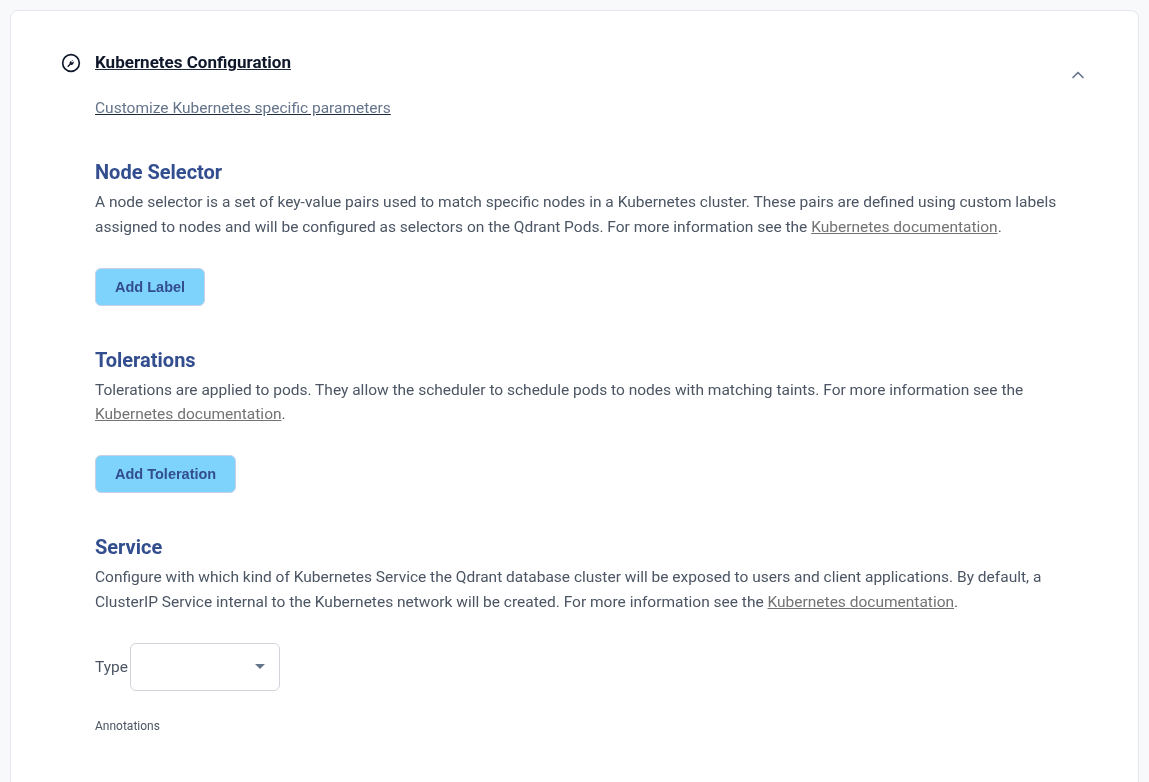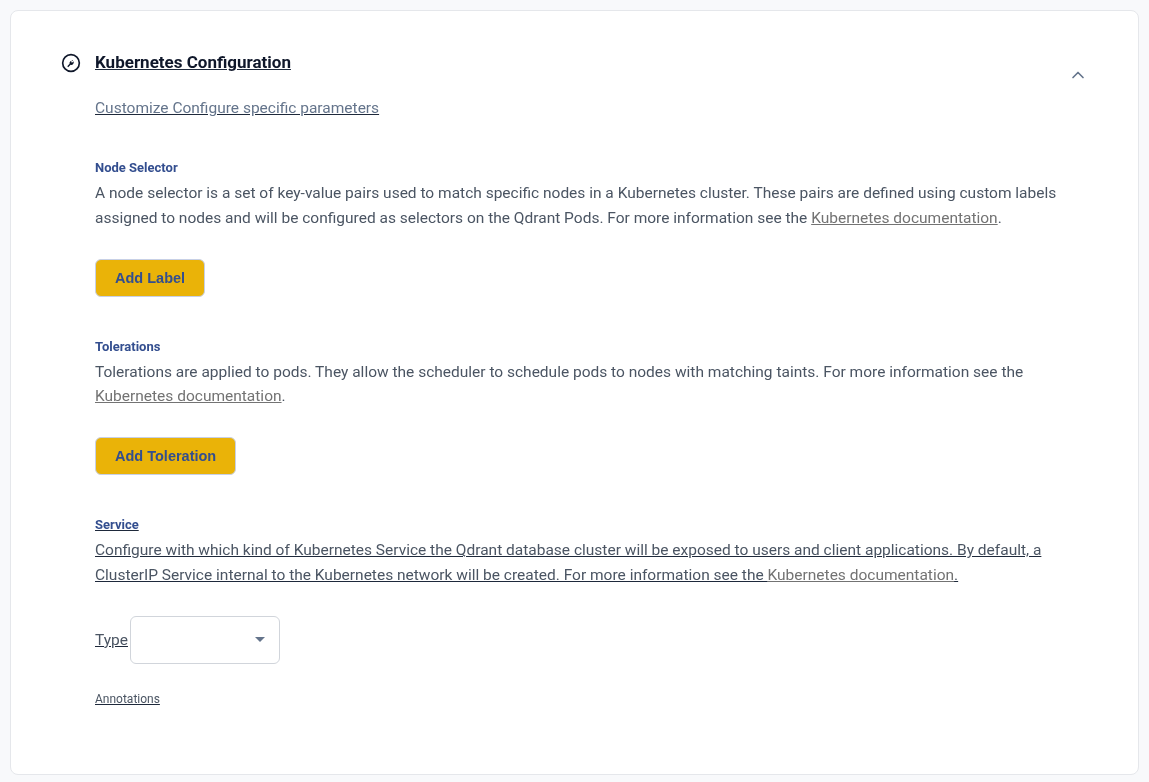--- a/index.html
+++ b/index.html
@@ -62,21 +62,21 @@
       cursor: pointer;
       margin-top: 14px;
     }
     .card-body {
       padding-left: 34px;
     }
     .section {
       margin-bottom: 42px;
     }
     .section-title {
-      font-size: 13px;
+      font-size: 20px;
       font-weight: 700;
       color: #334e8f;
       margin-bottom: 6px;
     }
     .section-desc {
       font-size: 15.5px;
       color: #4b5563;
       line-height: 1.6;
       margin-bottom: 28px;
     }
@@ -84,21 +84,21 @@
     .link {
       color: #737373;
       text-decoration: underline;
       cursor: pointer;
     }
     .btn-outline {
       display: inline-block;
       padding: 10px 19px;
       border: 1px solid #c7d0e6;
       border-radius: 6px;
-      background: #eab308;
+      background: #7dd3fc;
       color: #334e8f;
       font-size: 14.5px;
       font-weight: 600;
       cursor: pointer;
     }
     .form-row {
       display: flex;
       align-items: center;
       gap: 2px;
       margin-bottom: 28px;
@@ -138,21 +138,21 @@
 
 <div class="card">
   <div class="card-header">
     <div class="header-left">
       <svg class="header-icon" viewBox="0 0 24 24" fill="none" stroke="#0f172a" stroke-width="2">
         <circle cx="12" cy="12" r="10"></circle>
         <path d="M14.5 9.5a3 3 0 0 0-4.2 3.5l-2.8 2.8 1.2 1.2 2.8-2.8a3 3 0 0 0 3.5-4.2l-1.8 1.8-1.2-1.2 1.8-1.8z" fill="#0f172a" stroke="none"></path>
       </svg>
       <div class="header-text">
         <div class="card-title">Kubernetes Configuration</div>
-        <div class="card-subtitle">Customize Configure specific parameters</div>
+        <div class="card-subtitle">Customize Kubernetes specific parameters</div>
       </div>
     </div>
     <svg class="chevron" viewBox="0 0 24 24" fill="none" stroke="currentColor" stroke-width="2" stroke-linecap="round" stroke-linejoin="round">
       <polyline points="18 15 12 9 6 15"></polyline>
     </svg>
   </div>
 
   <div class="card-body">
 
     <div class="section">
@@ -164,21 +164,21 @@
     </div>
 
     <div class="section">
       <div class="section-title">Tolerations</div>
       <div class="section-desc">
         <span>Tolerations are applied to pods. They allow the scheduler to schedule pods to nodes with matching taints. For more information see the </span><a class="link">Kubernetes documentation</a><span>.</span>
       </div>
       <button class="btn-outline">Add Toleration</button>
     </div>
 
-    <div class="section" style="margin-bottom:0;text-decoration:underline;">
+    <div class="section" style="margin-bottom:0;">
       <div class="section-title">Service</div>
       <div class="section-desc">
         <span>Configure with which kind of Kubernetes Service the Qdrant database cluster will be exposed to users and client applications. By default, a ClusterIP Service internal to the Kubernetes network will be created. For more information see the </span><a class="link">Kubernetes documentation</a><span>.</span>
       </div>
       <div class="form-row">
         <span class="form-label">Type</span>
         <div class="select">
           <span></span>
           <div class="select-arrow"></div>
         </div>

